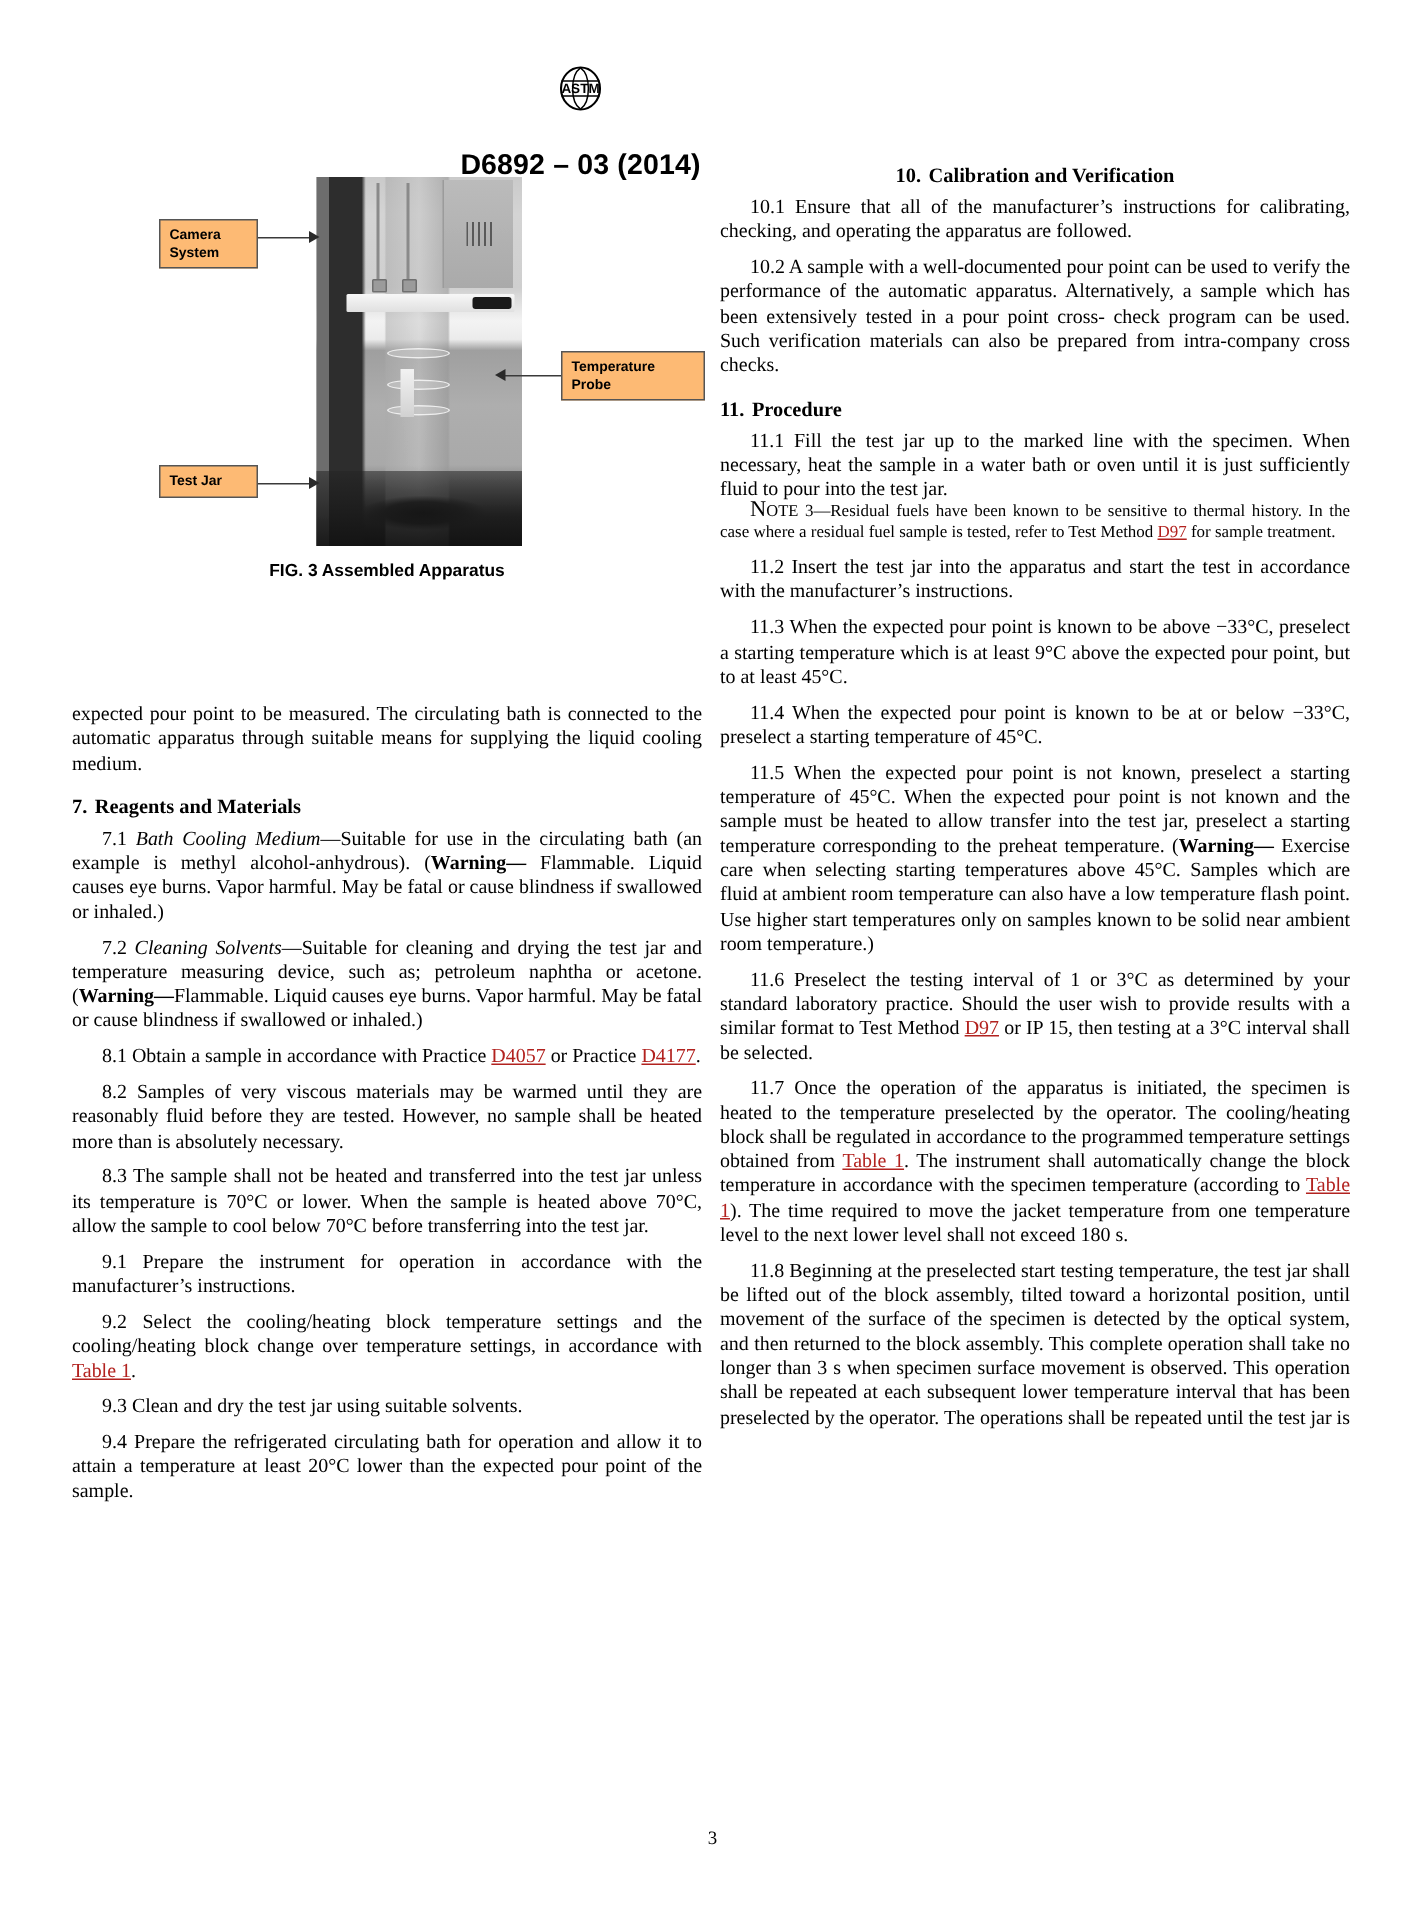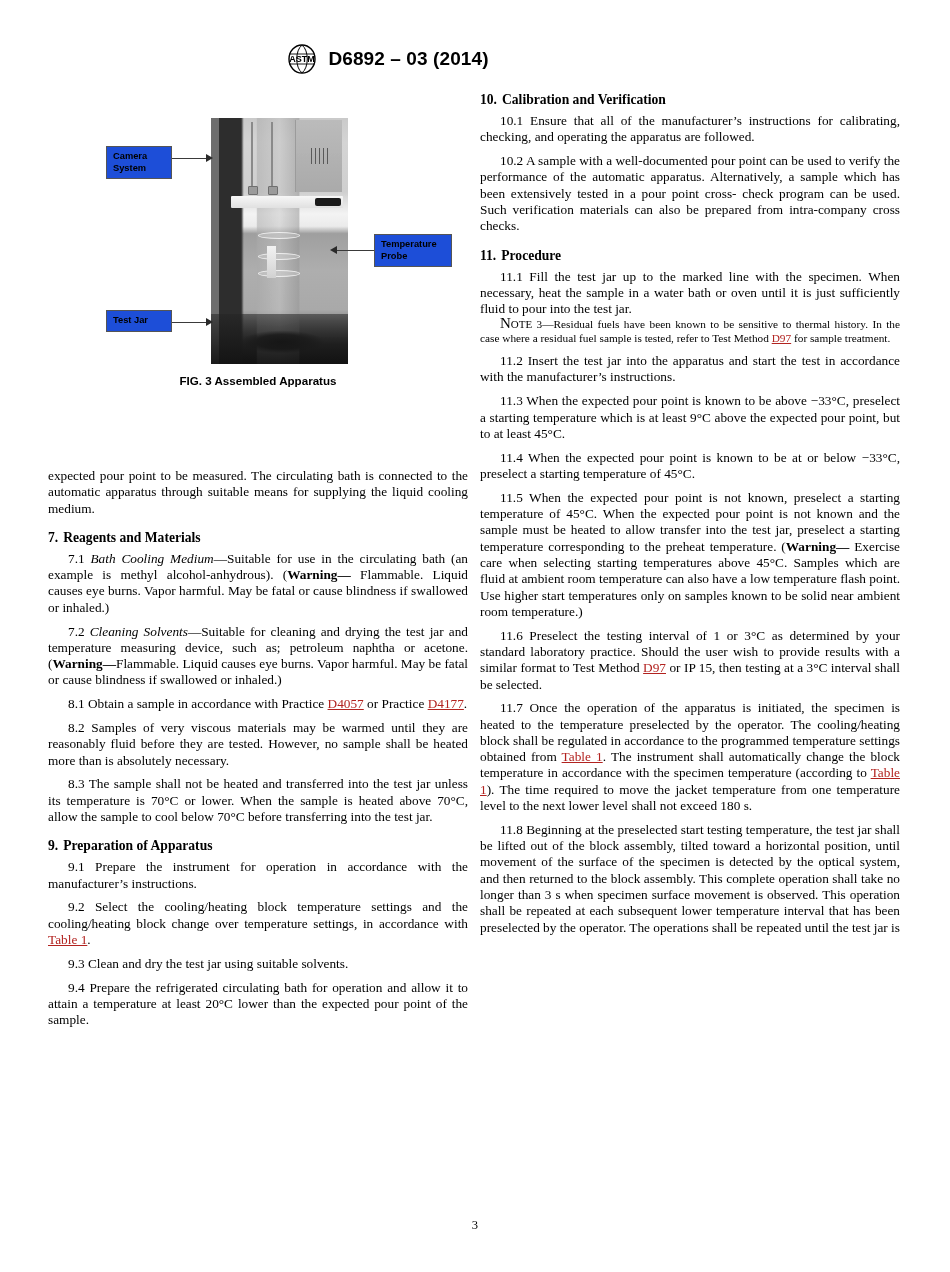--- a/index.html
+++ b/index.html
@@ -19,21 +19,22 @@
   
   .page-header {
     position: absolute;
     top: 44px;
     left: 0;
     width: 774px;
     text-align: center;
     display: flex;
     justify-content: center;
     align-items: center;
-    gap: 9px;
+    gap: 26px;
+    flex-direction: column;
   }
   .astm-logo {
     width: 34px;
     height: 30px;
     flex: 0 0 auto;
   }
   .doc-number {
     font-family: "Liberation Sans", sans-serif;
     font-weight: bold;
     font-size: 19px;
@@ -194,32 +195,32 @@
     position: absolute;
     left: 0; top: 196px;
     width: 137px; height: 50px;
     background: linear-gradient(to bottom, rgba(40,40,40,0.55), rgba(20,20,20,0.9));
   }
 
   
   .callout {
     position: absolute;
     border: 1px solid #555;
-    background: #1d4ed8;
+    background: #fdba74;
     font-family: "Liberation Sans", sans-serif;
     font-weight: bold;
     font-size: 9.3px;
     line-height: 11.5px;
     padding: 4px 6px;
     color: #000;
     box-sizing: border-box;
   }
   .callout-camera { left: 58px;  top: 36px; width: 66px; }
   .callout-jar    { left: 58px;  top: 200px; width: 66px; }
-  .callout-temp   { left: 326px; top: 124px; width: 78px; }
+  .callout-temp   { left: 326px; top: 124px; width: 96px; }
 
   .leader {
     position: absolute;
     height: 1px;
     background: #3a3a3a;
   }
   .leader-camera { left: 124px; top: 48px; width: 36px; }
   .leader-jar    { left: 124px; top: 212px; width: 36px; }
   .leader-temp   { left: 288px; top: 140px; width: 38px; }
 
@@ -320,35 +321,32 @@
     <span>7.2</span>
     <i>Cleaning Solvents</i><span>—Suitable for cleaning and drying the test jar and temperature measuring device, such as; petroleum naphtha or acetone. (</span><b>Warning—</b><span>Flammable. Liquid causes eye burns. Vapor harmful. May be fatal or cause blindness if swallowed or inhaled.)</span>
   </p>
 
 
   <p class="para"><span>8.1  Obtain a sample in accordance with Practice </span><a class="xref" href="#">D4057</a><span> or Practice </span><a class="xref" href="#">D4177</a><span>.</span></p>
 
   <p class="para">8.2  Samples of very viscous materials may be warmed until they are reasonably fluid before they are tested. However, no sample shall be heated more than is absolutely necessary.</p>
   <p class="para">8.3  The sample shall not be heated and transferred into the test jar unless its temperature is 70°C or lower. When the sample is heated above 70°C, allow the sample to cool below 70°C before transferring into the test jar.</p>
 
-  <p class="sec-head">
-    <span class="num">9.</span><span>Preparation of Apparatus</span>
-  </p>
 
   <p class="para">9.1  Prepare the instrument for operation in accordance with the manufacturer’s instructions.</p>
 
   <p class="para"><span>9.2 Select the cooling/heating block temperature settings and the cooling/heating block change over temperature settings, in accordance with </span><a class="xref" href="#">Table 1</a><span>.</span></p>
 
   <p class="para">9.3  Clean and dry the test jar using suitable solvents.</p>
   <p class="para">9.4 Prepare the refrigerated circulating bath for operation and allow it to attain a temperature at least 20°C lower than the expected pour point of the sample.</p>
 </div>
 
 <div class="col col-right">
 
-  <p class="sec-head" style="margin-top:0;">
+  <p class="sec-head" style="margin-top:17px;text-align:center;">
     <span class="num">10.</span><span>Calibration and Verification</span>
   </p>
 
   <p class="para">10.1  Ensure that all of the manufacturer’s instructions for calibrating, checking, and operating the apparatus are followed.</p>
   <p class="para">10.2 A sample with a well-documented pour point can be used to verify the performance of the automatic apparatus. Alternatively, a sample which has been extensively tested in a pour point cross- check program can be used. Such verification materials can also be prepared from intra-company cross checks.</p>
 
   <p class="sec-head">
     <span class="num">11.</span><span>Procedure</span>
   </p>
 

